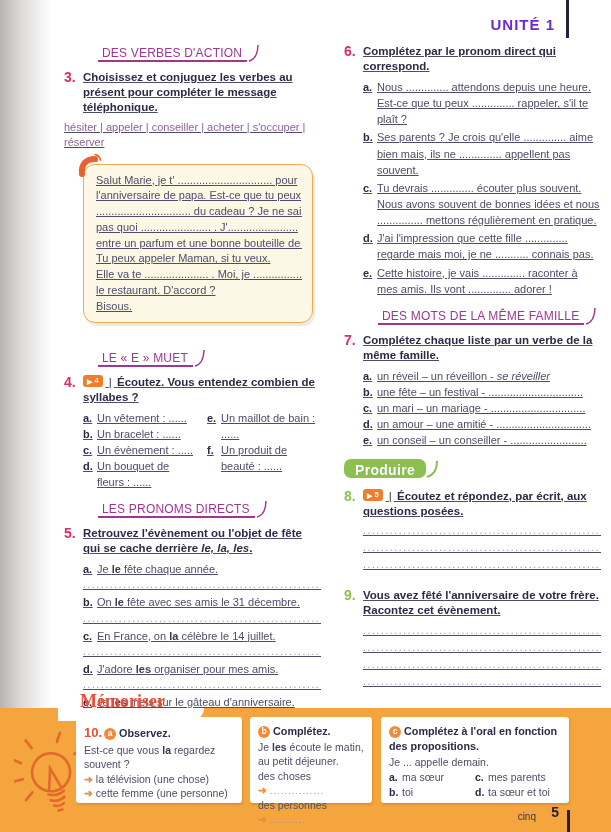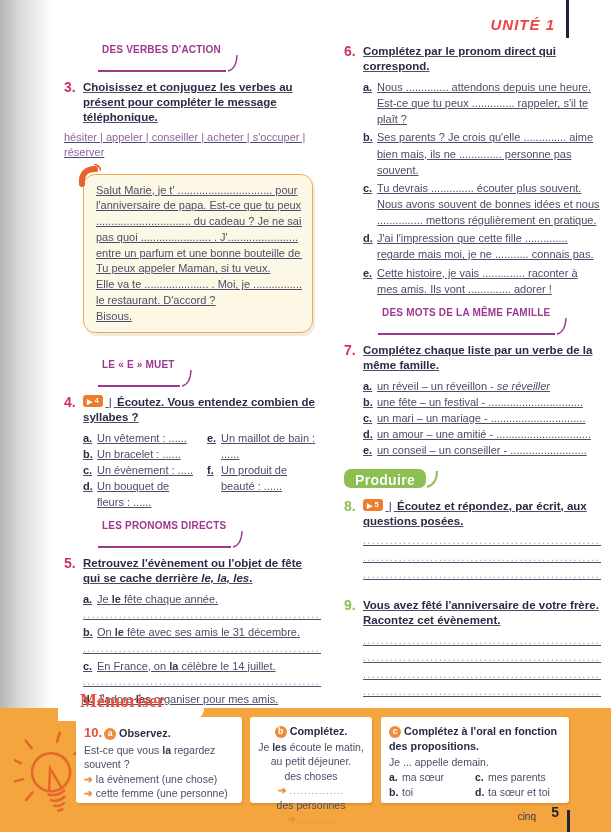--- a/index.html
+++ b/index.html
@@ -8,30 +8,30 @@
     --panel:#f5a53d; --memo-red:#e8503c; --bubble-bg:#fdf7e6; --bubble-bd:#f3aa4e;
   }
   *{margin:0;padding:0;box-sizing:border-box;}
   html,body{background:#888;}
   .page{position:relative;width:611px;height:832px;background:#ffffff;overflow:hidden;
         font-family:"Liberation Sans",sans-serif;color:var(--slate);}
   .spine{position:absolute;left:0;top:0;bottom:0;width:52px;
          background:linear-gradient(to right,#b7b5b4,#dcdbda 40%,rgba(255,255,255,0));}
   
   .unit-title{position:absolute;top:16px;right:56px;font-size:15px;font-weight:bold;
-              color:#ef4444;letter-spacing:1px;font-style:italic;}
+              color:#6d28d9;letter-spacing:1px;}
   .unit-bar{position:absolute;top:0;right:42px;width:3px;height:38px;background:#232337;}
   
   .col{position:absolute;top:44px;width:257px;}
   .col-left{left:64px;}
   .col-right{left:344px;}
   
   .sec-hdr{margin:0 0 8px 34px;display:flex;align-items:flex-end;}
-  .sec-hdr .txt{font-size:10px;font-weight:bold;color:var(--purple);letter-spacing:.2px;
-                padding:0 5px 15px 4px;border-bottom:2px solid var(--purple);}
+  .sec-hdr .txt{font-size:12px;font-weight:normal;color:var(--purple);letter-spacing:.2px;
+                padding:0 5px 0 4px;border-bottom:2px solid var(--purple);}
   .sec-hdr svg{margin-left:1px;}
   
   .ex{display:flex;margin-bottom:10px;}
   .ex-num{flex:none;width:19px;font-size:14px;font-weight:bold;color:var(--crimson);line-height:1.1;}
   .ex-num.green{color:var(--green);}
   .ex-body{flex:1;min-width:0;text-decoration:underline;}
   .ex-instr{font-size:11.5px;font-weight:bold;color:var(--navy);line-height:1.3;margin-bottom:5px;}
   .ex-instr em{font-style:italic;}
   .wordbank{font-size:11px;color:#8d639c;line-height:1.35;margin:2px 0 4px -19px;}
   .item{display:flex;font-size:11px;line-height:1.47;color:var(--slate);}
@@ -62,21 +62,21 @@
   
   .memo-panel{position:absolute;left:0;top:708px;width:611px;height:138px;background:var(--panel);}
   .memo-tab{position:absolute;left:58px;top:0;width:146px;height:13px;background:#fff;
             border-radius:0 0 14px 0;}
   .memo-title{position:absolute;left:80px;top:-17px;font-family:"Liberation Serif",serif;
               font-weight:bold;font-size:18px;color:var(--memo-red);}
   .bulb{position:absolute;left:14px;top:22px;}
   .card{position:absolute;top:9px;background:#fff;border-radius:3px;padding:7px 8px;
         font-size:10.5px;line-height:1.38;color:var(--slate);box-shadow:1px 2px 2px rgba(150,90,20,.25);}
   .card-a{left:76px;width:166px;height:86px;}
-  .card-b{left:250px;width:122px;height:86px;text-align:center;}
+  .card-b{left:250px;width:122px;height:86px;}
   .card-c{left:381px;width:188px;height:86px;}
   .card-title-row{margin-bottom:1px;}
   .card-num{font-size:13px;font-weight:bold;color:var(--memo-red);margin-right:2px;}
   .badge{display:inline-flex;align-items:center;justify-content:center;width:12px;height:12px;
          border-radius:50%;background:var(--orange);color:#fff;font-size:8.5px;font-weight:bold;
          vertical-align:1px;margin-right:3px;}
   .card-title{font-weight:bold;color:var(--navy);font-size:10.8px;}
   .card b{color:#3a3a55;}
   .arrow{color:var(--orange);font-weight:bold;margin-right:3px;}
   .card-dots{color:var(--dots);letter-spacing:1px;font-size:9.5px;}
@@ -229,21 +229,21 @@
     <div class="ex">
       <div class="ex-num">6.</div>
       <div class="ex-body">
         <div class="ex-instr">Complétez par le pronom direct qui correspond.</div>
         <div class="item mb2">
             <span class="item-label">a.</span>
             <span class="item-text">Nous .............. attendons depuis une heure. Est-ce que tu peux .............. rappeler, s'il te plaît ?</span>
           </div>
         <div class="item mb2">
             <span class="item-label">b.</span>
-            <span class="item-text">Ses parents ? Je crois qu'elle .............. aime bien mais, ils ne .............. personne pas souvent.</span>
+            <span class="item-text">Ses parents ? Je crois qu'elle .............. aime bien mais, ils ne .............. appellent pas souvent.</span>
           </div>
         <div class="item mb2">
             <span class="item-label">c.</span>
             <span class="item-text">Tu devrais .............. écouter plus souvent. Nous avons souvent de bonnes idées et nous ............... mettons régulièrement en pratique.</span>
           </div>
         <div class="item mb2">
             <span class="item-label">d.</span>
             <span class="item-text">J'ai l'impression que cette fille .............. regarde mais moi, je ne ........... connais pas.</span>
           </div>
         <div class="item">
@@ -342,21 +342,21 @@
         <line x1="52" y1="14" x2="57" y2="6"></line>
         <line x1="66" y1="30" x2="75" y2="26"></line>
       </g>
     </svg>
 
     <div class="card card-a">
       <div class="card-title-row">
         <span class="card-num">10.</span><span class="badge">a</span><span class="card-title">Observez.</span>
       </div>
       <div><span>Est-ce que vous </span><b>la</b><span> regardez souvent ?</span></div>
-      <div><span class="arrow">➜</span><span>la évènement (une chose)</span></div>
+      <div><span class="arrow">➜</span><span>la télévision (une chose)</span></div>
       <div><span class="arrow">➜</span><span>cette femme (une personne)</span></div>
     </div>
 
     <div class="card card-b">
       <div class="card-title-row">
         <span class="badge">b</span><span class="card-title">Complétez.</span>
       </div>
       <div><span>Je </span><b>les</b><span> écoute le matin, au petit déjeuner.</span></div>
       <div><span>des choses</span> <span class="arrow">➜</span><span class="card-dots">...............</span></div>
       <div><span>des personnes</span> <span class="arrow">➜</span><span class="card-dots">..........</span></div>

